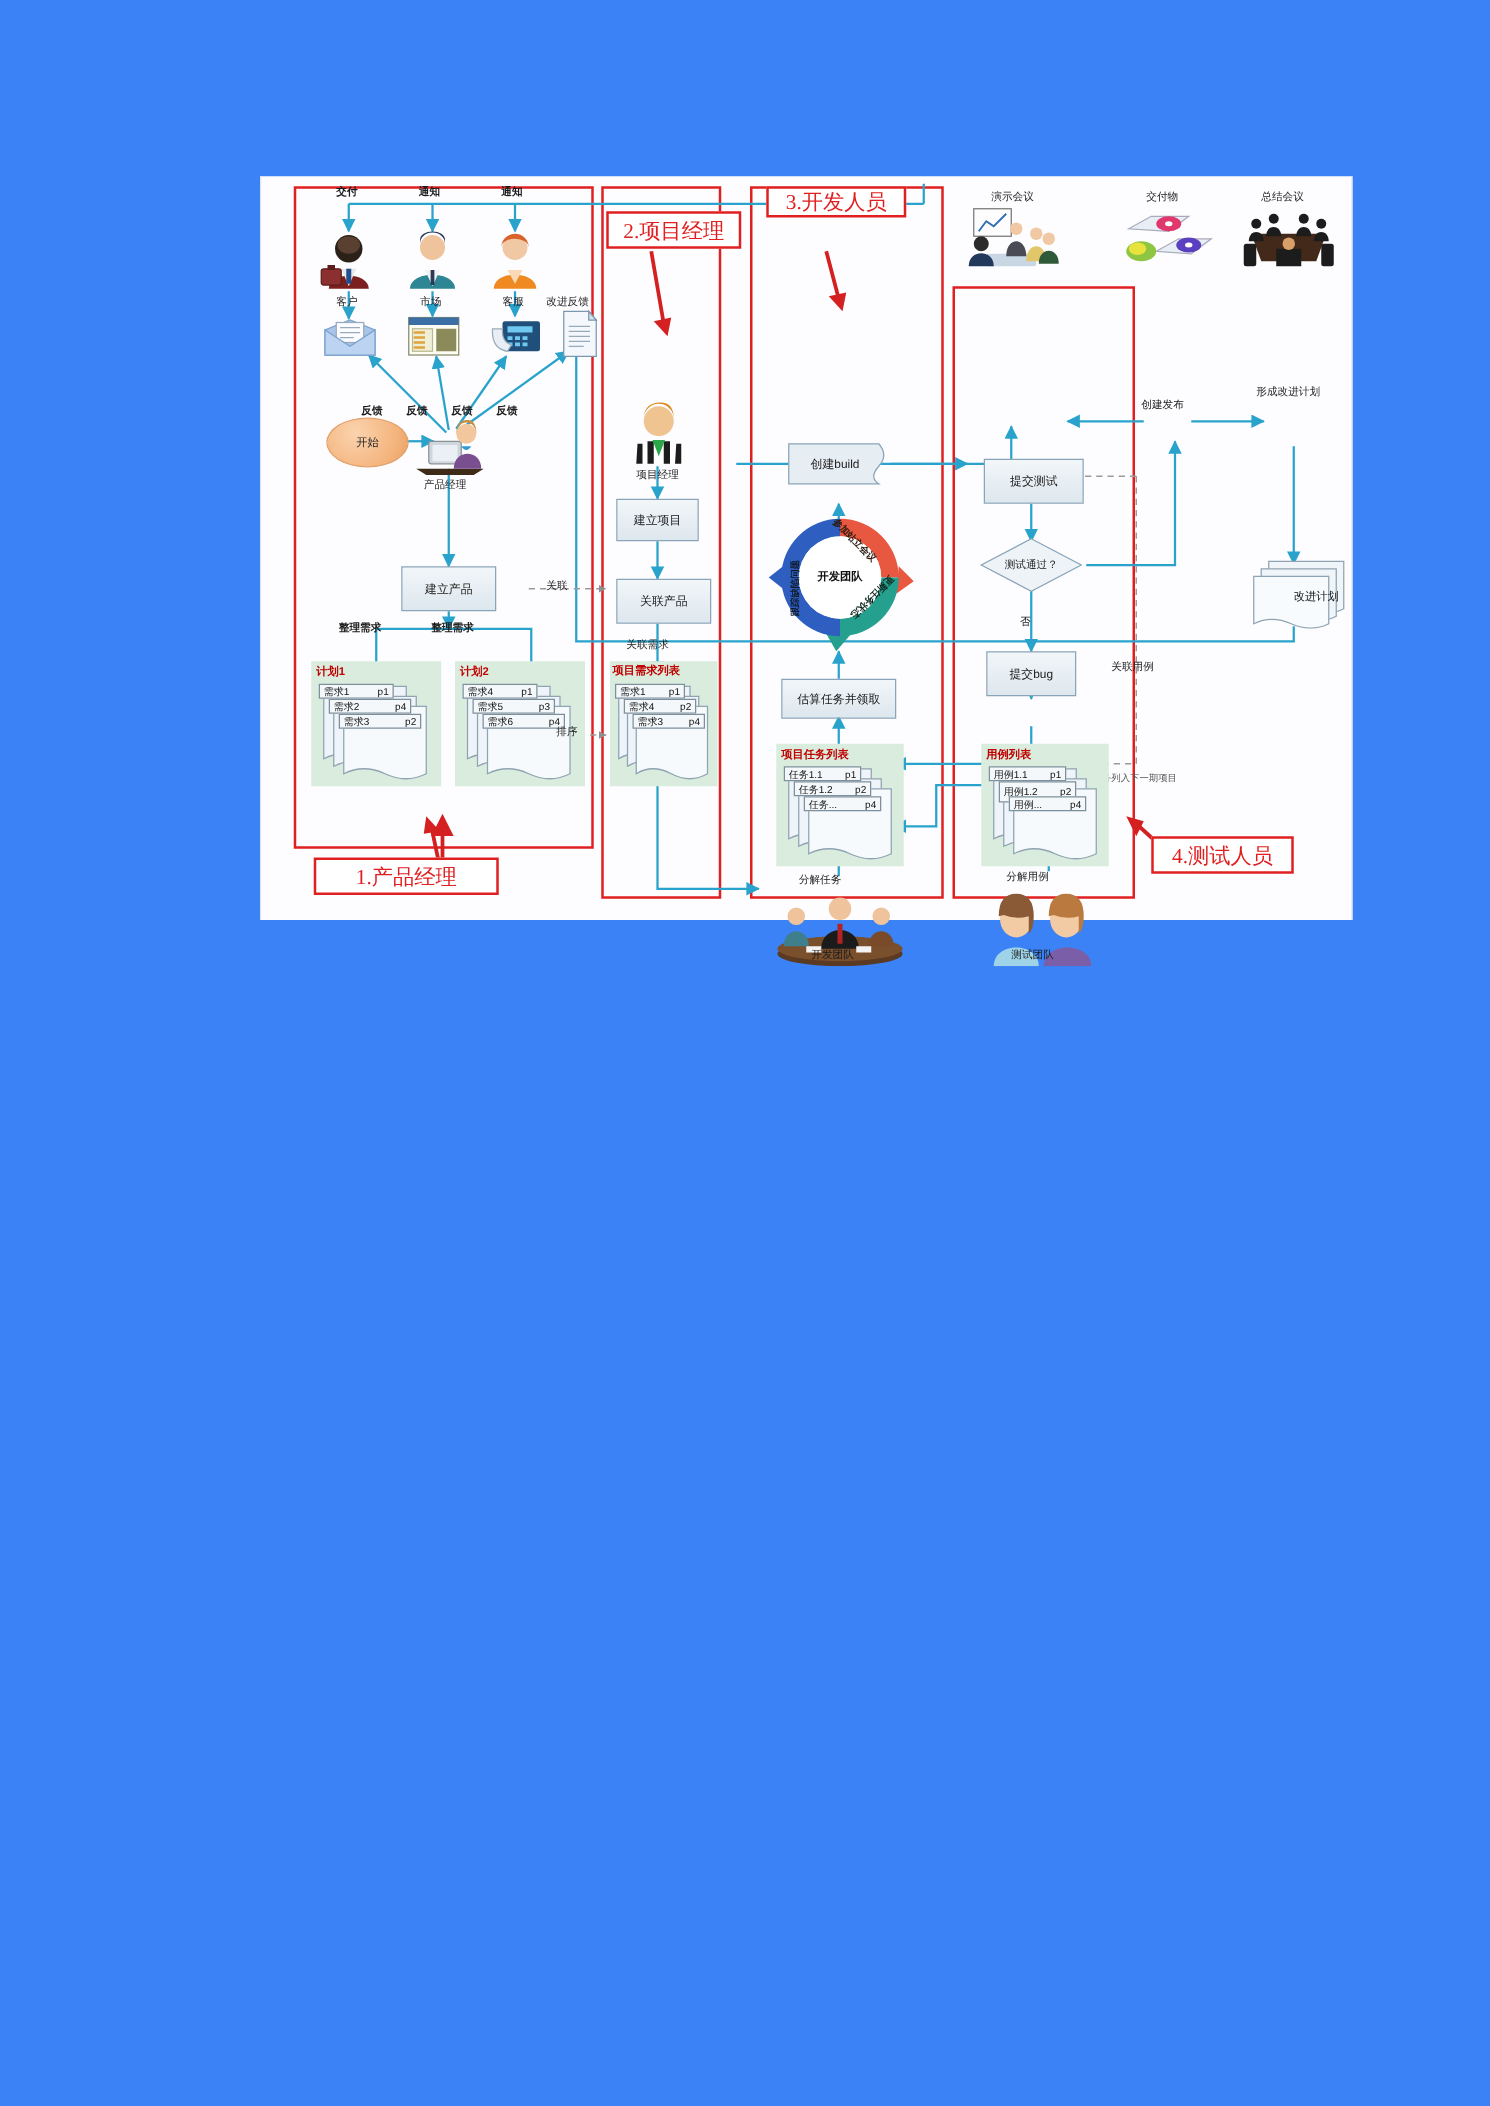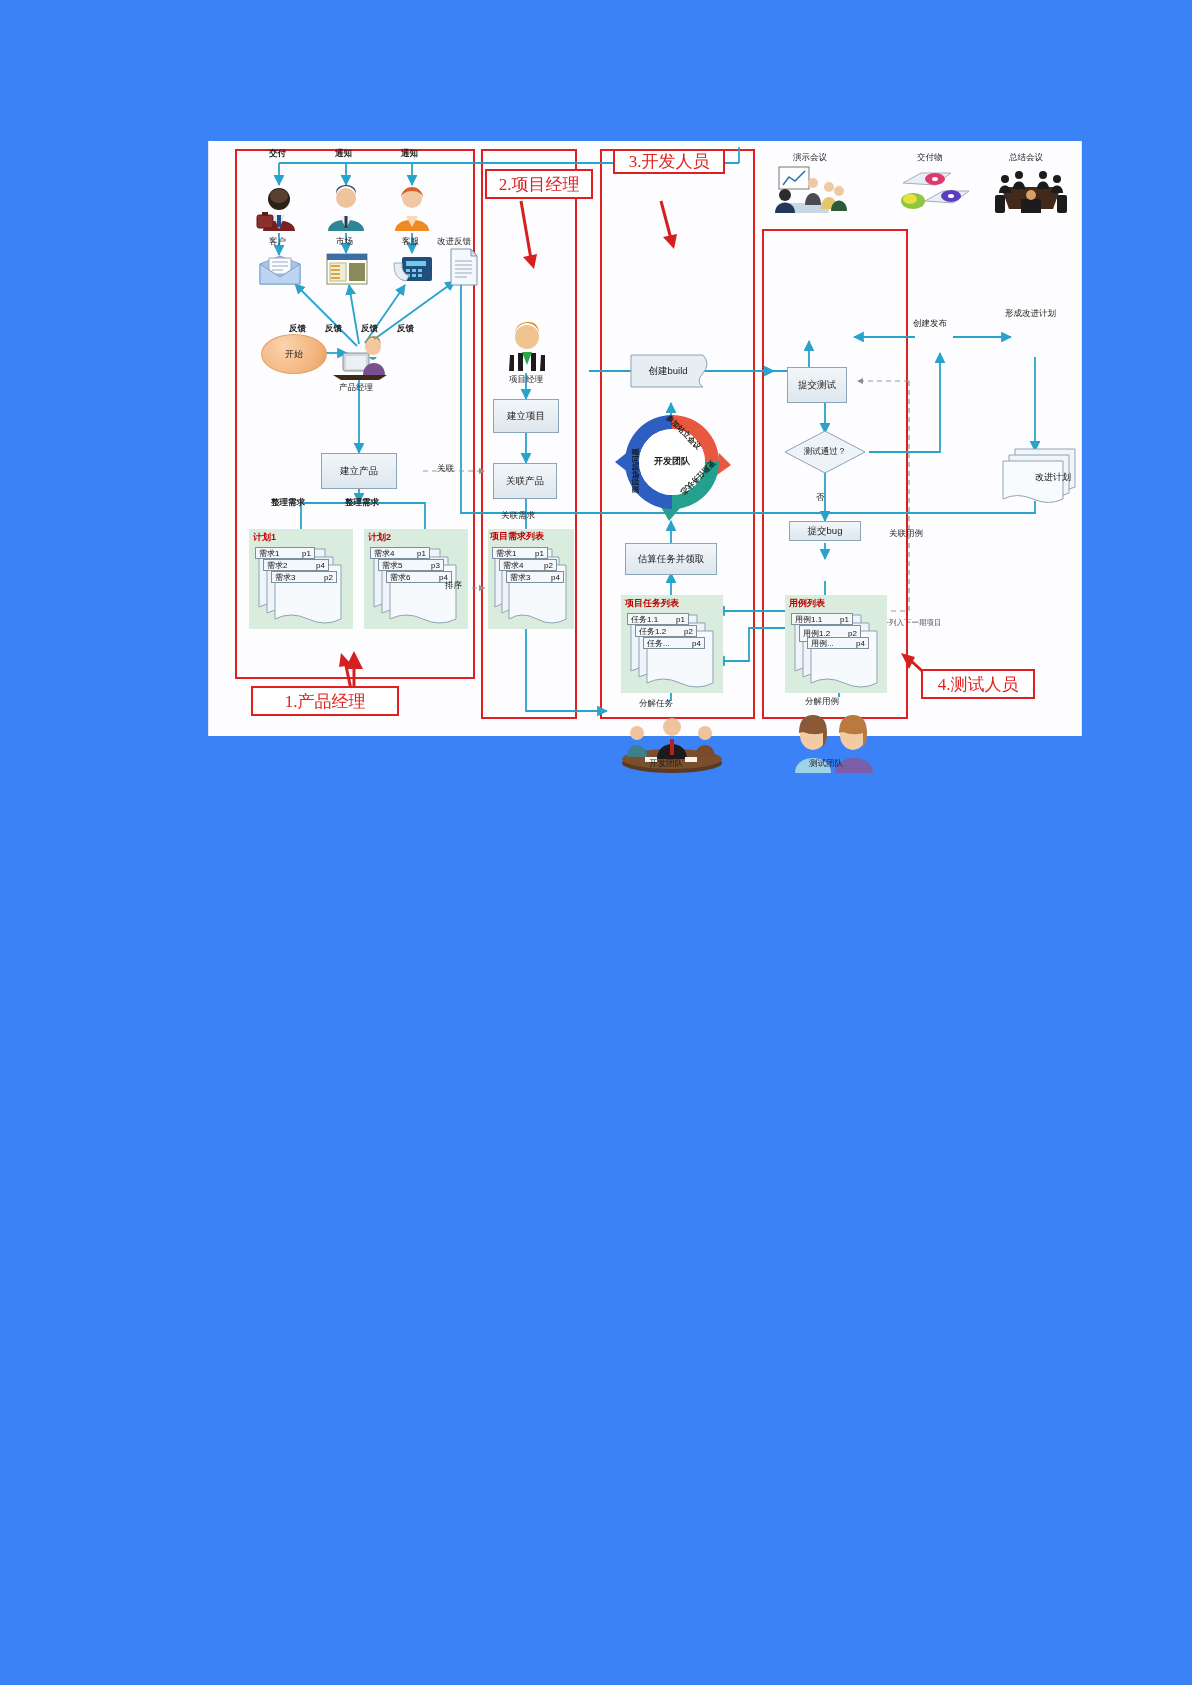--- a/index.html
+++ b/index.html
@@ -322,21 +322,21 @@
             <path d="M15,50 h5 v-18 h-5 z"></path>
             <path d="M28,50 h5 v-18 h-5 z"></path>
             <path d="M37,50 h5 v-16 h-4 z"></path>
           </g>
         <path d="M19,31 L24,44 L29,31 Z" fill="#2ba84a"></path>
       </svg>
     </div>
     <div class="lbl" style="left:300px;top:234px;">项目经理</div>
 
     <div class="pbox" style="left:284px;top:258px;width:66px;height:34px;">建立项目</div>
-    <div class="pbox" style="left:284px;top:322px;width:64px;height:36px;">关联产品</div>
+    <div class="pbox" style="left:284px;top:322px;width:76px;height:36px;">关联产品</div>
     <div class="lbl" style="left:292px;top:370px;">关联需求</div>
 
     <div class="greenzone" style="left:279px;top:388px;width:86px;height:100px;"></div>
     <div class="lbl lbl-red" style="left:281px;top:391px;">项目需求列表</div>
     <div class="stack" style="left:283px;top:406px;width:80px;height:78px;">
       <svg viewBox="0 0 80 78" width="80" height="78">
         <path d="M3,2 L60,2 L60,60 q-14,8 -29,0 q-15,-8 -28,0 Z" fill="#eef4f9" stroke="#8fa3b2"></path>
         <path d="M10,10 L67,10 L67,66 q-14,8 -29,0 q-15,-8 -28,0 Z" fill="#eef4f9" stroke="#8fa3b2"></path>
         <path d="M17,18 L74,18 L74,72 q-14,8 -29,0 q-15,-8 -28,0 Z" fill="#f6fafc" stroke="#8fa3b2"></path>
       </svg>
@@ -422,31 +422,31 @@
             <path d="M78,44 C78,28 98,28 98,44 Z" fill="#7a4b2a"></path>
         </g>
         <rect x="28" y="44" width="12" height="5" fill="#f3f3f3"></rect>
         <rect x="68" y="44" width="12" height="5" fill="#f3f3f3"></rect>
       </svg>
     </div>
     <div class="lbl" style="left:440px;top:618px;">开发团队</div>
 
     <div class="callout" style="left:712px;top:528px;width:114px;height:30px;">4.测试人员</div>
 
-    <div class="pbox" style="left:578px;top:226px;width:60px;height:36px;">提交测试</div>
+    <div class="pbox" style="left:578px;top:226px;width:80px;height:36px;">提交测试</div>
 
     <div class="abs" style="left:574px;top:288px;width:84px;height:46px;">
       <svg viewBox="0 0 84 46" width="84" height="46">
         <polygon points="42,2 82,23 42,44 2,23" fill="#eef3f7" stroke="#8aa4b8"></polygon>
       </svg>
       <div class="abs" style="left:0;top:0;width:84px;height:46px;display:flex;align-items:center;justify-content:center;font-size:8.5px;color:#1a1a1a;">测试通过？</div>
     </div>
     <div class="lbl" style="left:607px;top:352px;">否</div>
 
-    <div class="pbox" style="left:580px;top:380px;width:72px;height:20px;">提交bug</div>
+    <div class="pbox" style="left:580px;top:380px;width:72px;height:36px;">提交bug</div>
 
     <div class="lbl" style="left:680px;top:388px;">关联用例</div>
     <div class="lbl lbl-gray" style="left:650px;top:478px;font-size:7.5px;color:#555;">作为任务列入下一期项目</div>
 
     <div class="greenzone" style="left:576px;top:454px;width:102px;height:98px;"></div>
     <div class="lbl lbl-red" style="left:580px;top:458px;">用例列表</div>
     <div class="stack" style="left:582px;top:472px;width:92px;height:76px;">
       <svg viewBox="0 0 92 76" width="92" height="76">
         <path d="M4,2 L70,2 L70,58 q-16,8 -33,0 q-17,-8 -33,0 Z" fill="#eef4f9" stroke="#8fa3b2"></path>
         <path d="M12,10 L78,10 L78,64 q-16,8 -33,0 q-17,-8 -33,0 Z" fill="#eef4f9" stroke="#8fa3b2"></path>

